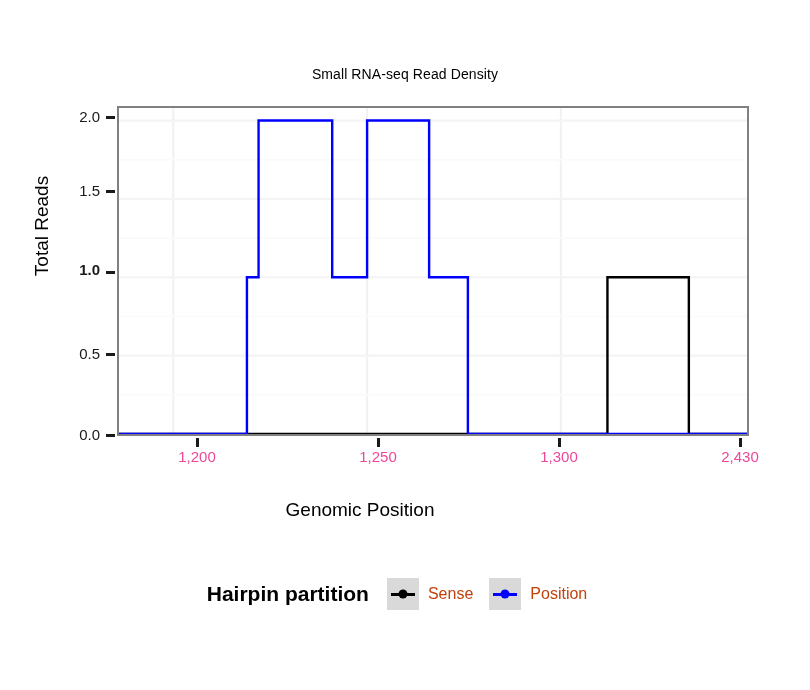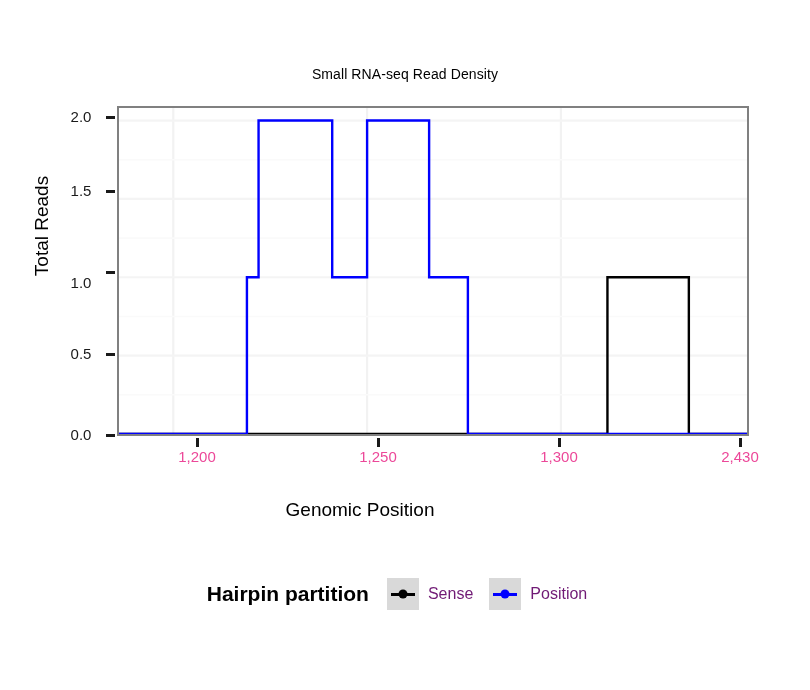--- a/index.html
+++ b/index.html
@@ -27,21 +27,21 @@
   
   #panel{
     position:absolute;left:117px;top:106px;width:632px;height:330px;
     background:#ffffff;border:2px solid #808080;box-sizing:border-box;
   }
   #plotsvg{position:absolute;left:0;top:0;width:628px;height:326px;display:block;}
 
   
   .ytick{position:absolute;width:9px;height:3px;background:#1a1a1a;left:106px;}
   .ytlabel{
-    position:absolute;left:62px;width:38px;text-align:center;
+    position:absolute;left:62px;width:38px;text-align:right;
     font-size:15px;color:#1a1a1a;
   }
   .xtick{position:absolute;width:3px;height:9px;background:#1a1a1a;top:438px;}
   .xtlabel{
     position:absolute;top:448px;width:70px;text-align:center;
     font-size:15px;color:#ec4899;
   }
 
   
   #legend{
@@ -53,41 +53,41 @@
   .legend-key{
     width:32px;height:32px;background:#d9d9d9;
     display:flex;align-items:center;justify-content:center;
     position:relative;margin-right:9px;
   }
   .legend-key .kline{width:24px;height:3px;}
   .legend-key .kdot{
     width:9px;height:9px;border-radius:50%;position:absolute;
     left:50%;top:50%;transform:translate(-50%,-50%);
   }
-  .legend-label{font-size:16px;color:#701a75;}
+  .legend-label{font-size:16px;color:#c2410c;}
 </style>
 </head>
 <body>
 
 <div id="figure">
 
   <div class="chart-title">Small RNA-seq Read Density</div>
 
   <div class="ylabel">Total Reads</div>
   <div class="xlabel">Genomic Position</div>
 
   <div class="ytick" style="top:434px;"></div>
   <div class="ytick" style="top:353px;"></div>
   <div class="ytick" style="top:271px;"></div>
   <div class="ytick" style="top:190px;"></div>
   <div class="ytick" style="top:116px;"></div>
 
   <div class="ytlabel" style="top:426px;">0.0</div>
   <div class="ytlabel" style="top:345px;">0.5</div>
-  <div class="ytlabel" style="top:274px;">1.0</div>
+  <div class="ytlabel" style="top:261px;font-weight:bold;">1.0</div>
   <div class="ytlabel" style="top:182px;">1.5</div>
   <div class="ytlabel" style="top:108px;">2.0</div>
 
   <div class="xtick" style="left:196px;"></div>
   <div class="xtick" style="left:377px;"></div>
   <div class="xtick" style="left:558px;"></div>
   <div class="xtick" style="left:739px;"></div>
 
   <div class="xtlabel" style="left:162px;">1,200</div>
   <div class="xtlabel" style="left:343px;">1,250</div>

